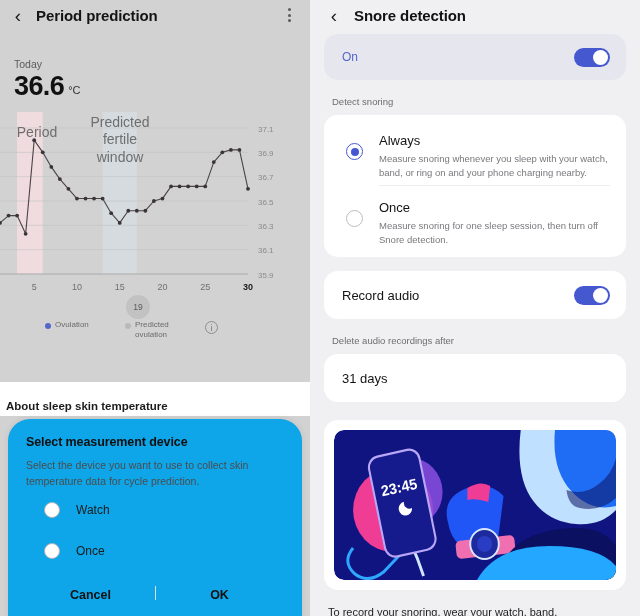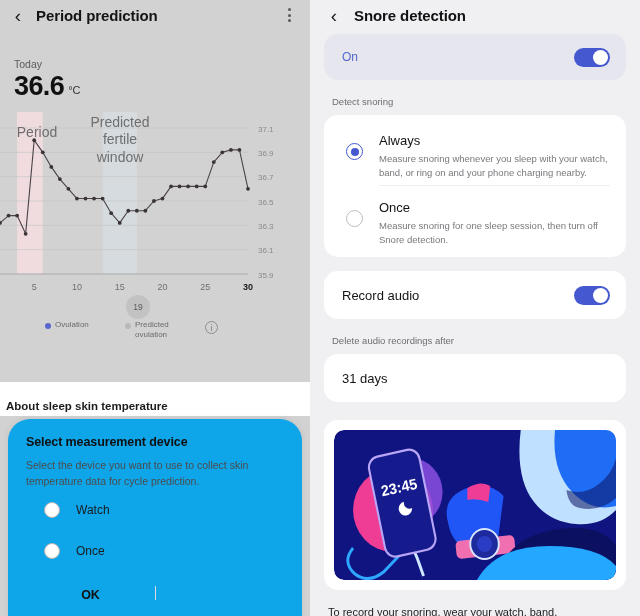--- a/index.html
+++ b/index.html
@@ -303,20 +303,21 @@
       <div class="dlg-opt">
         <span class="radio-out"></span>
         <span class="dlg-opt-lbl">Watch</span>
       </div>
       <div class="dlg-opt">
         <span class="radio-out"></span>
         <span class="dlg-opt-lbl">Once</span>
       </div>
 
       <div class="dlg-actions">
+        <div class="dlg-btn">Cancel</div>
         <div class="dlg-sep"></div>
         <div class="dlg-btn">OK</div>
       </div>
     </div>
   </div>
 
   <div class="right">
 
     <div class="r-header">
       <div class="back-chev">‹</div>

